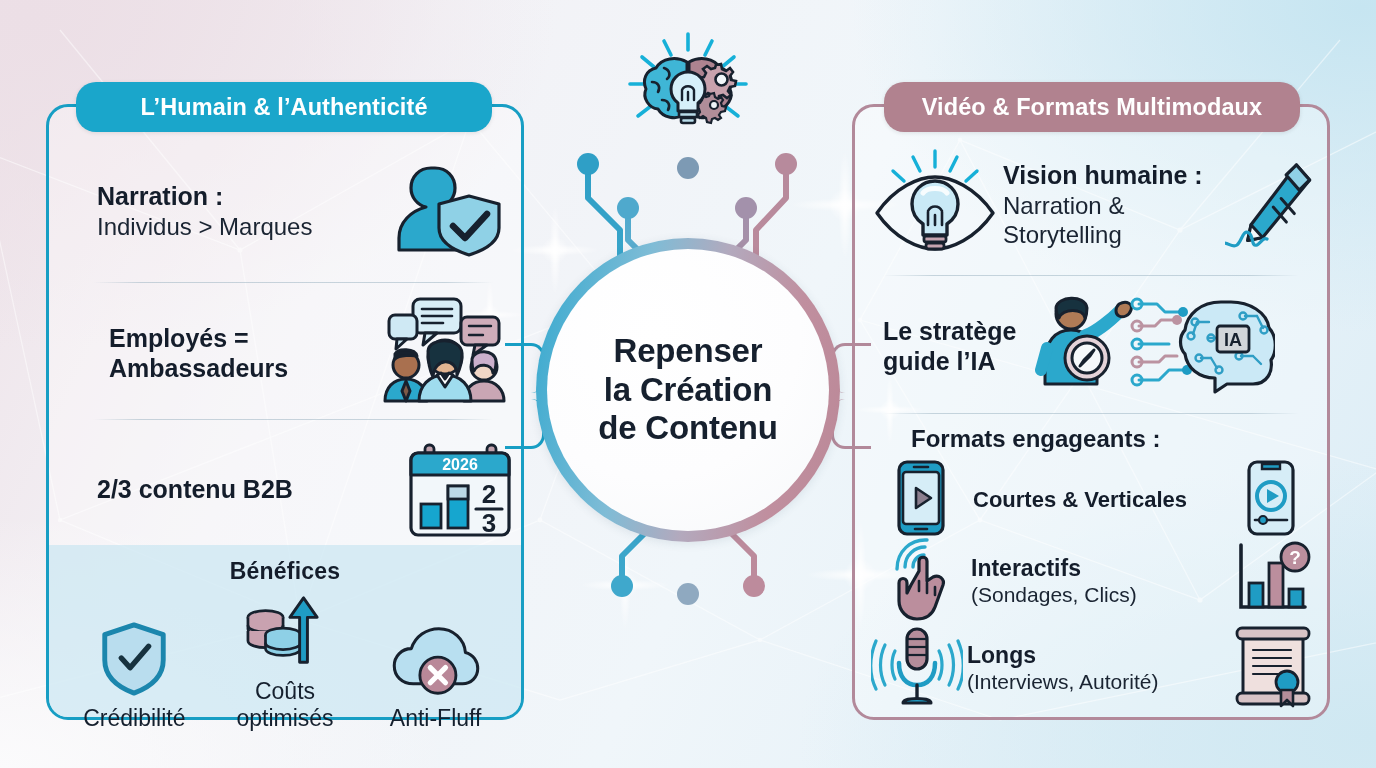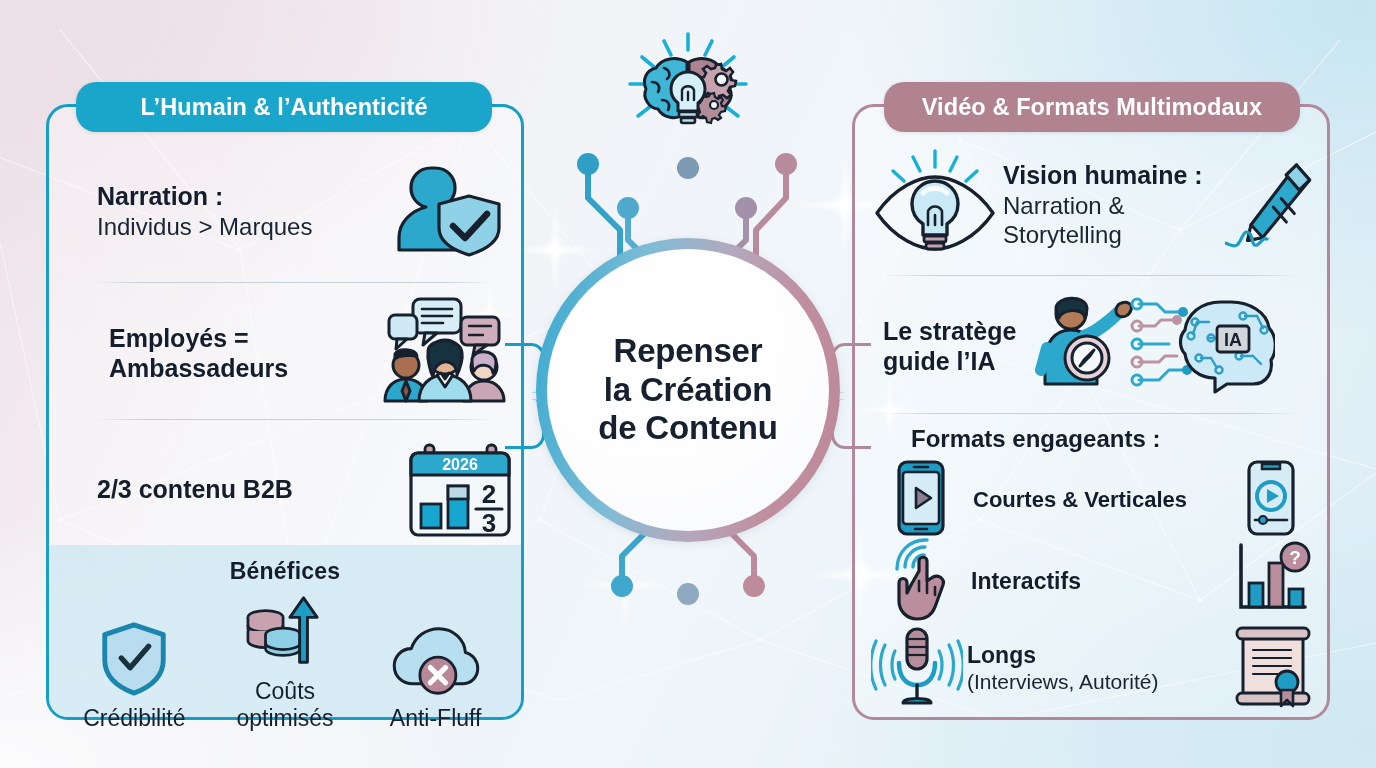--- a/index.html
+++ b/index.html
@@ -542,20 +542,21 @@
             <path d="M30 34 L30 24 C30 19 38 19 38 24 L38 44 L44 40 C50 37 56 42 54 48 L46 70 C43 78 36 82 28 82 C18 82 10 74 10 64 L10 46 C10 40 18 40 18 46 L18 56 L22 48 Z" fill="#bb8e9d" stroke="#17212e" stroke-width="3.2" stroke-linejoin="round"></path>
             <g fill="none" stroke="#17212e" stroke-width="2.6" stroke-linecap="round">
               <path d="M30 44 L30 54"></path>
                 <path d="M38 46 L38 56"></path>
                 <path d="M46 50 L46 58"></path>
             </g>
           </svg>
         </div>
         <div style="flex:1;padding-left:12px;">
           <div style="font-size:23px;font-weight:bold;color:#141d2b;line-height:1.15;">Interactifs</div>
+          <div style="font-size:21px;color:#1a2432;line-height:1.2;">(Sondages, Clics)</div>
         </div>
         <div style="width:76px;flex:none;">
           <svg viewBox="0 0 80 76" width="80" height="76">
             <path d="M8 4 L8 66 L72 66" fill="none" stroke="#17212e" stroke-width="3.6" stroke-linecap="round"></path>
             <rect x="16" y="42" width="14" height="24" fill="#1f9cc4" stroke="#17212e" stroke-width="2.8"></rect>
             <rect x="36" y="22" width="14" height="44" fill="#bb8e9d" stroke="#17212e" stroke-width="2.8"></rect>
             <rect x="56" y="48" width="14" height="18" fill="#1f9cc4" stroke="#17212e" stroke-width="2.8"></rect>
             <circle cx="62" cy="16" r="14" fill="#bb8e9d" stroke="#17212e" stroke-width="2.8"></circle>
             <text x="62" y="23" text-anchor="middle" font-family="Liberation Sans, sans-serif" font-size="19" font-weight="bold" fill="#ffffff">?</text>
           </svg>

